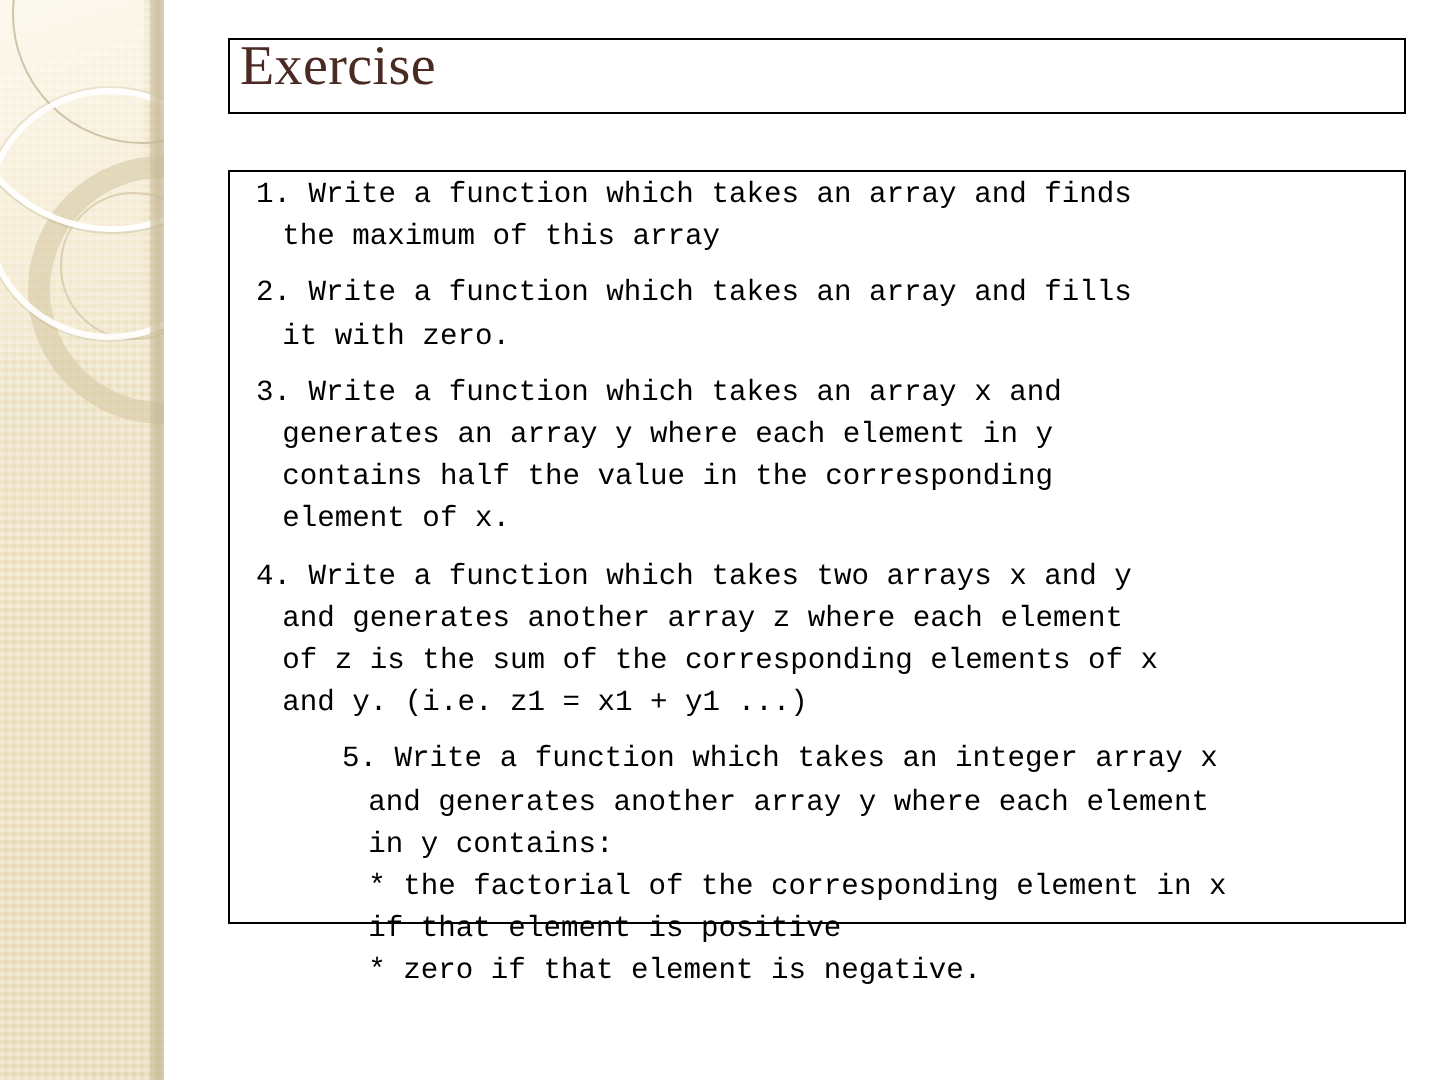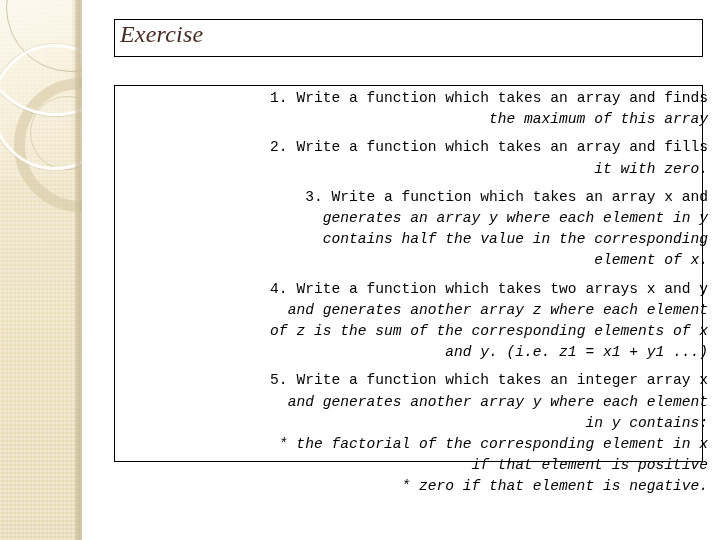--- a/index.html
+++ b/index.html
@@ -107,26 +107,25 @@
     height: 38px;
     box-sizing: border-box;
     border: 1px solid #000000;
     background: #ffffff;
   }
   #title-text {
     position: absolute;
     left: 5px;
     top: -3px;
     font-family: "Liberation Serif", "DejaVu Serif", serif;
-    font-size: 24px;
+    font-size: 28px;
     line-height: 34px;
     color: #4a2b24;
     white-space: nowrap;
     letter-spacing: 0.2px;
-    font-style: italic;
   }
 
   
   #content-box {
     position: absolute;
     left: 114px;
     top: 85px;
     width: 589px;
     height: 377px;
     box-sizing: border-box;
@@ -139,28 +138,27 @@
     position: absolute;
     left: 128px;
     top: 88px;
     width: 580px;
     font-family: "Liberation Mono", "DejaVu Sans Mono", monospace;
     font-size: 14.6px;
     line-height: 21.2px;
     color: #000000;
     white-space: pre;
     z-index: 3;
-    text-align: right;
   }
   .item {
     margin-bottom: 7px;
   }
   .item:last-child { margin-bottom: 0; margin-left: 43px; }
   .line { display: block; }
-  .line.cont { padding-left: 1.5ch; font-style: italic; }
+  .line.cont { padding-left: 1.5ch; }
 </style>
 </head>
 <body>
 
 <div id="slide">
 
   <div id="sidebar">
     <div id="sidebar-texture"></div>
     <div id="sidebar-light-panel"></div>
     <div class="ring" id="ring-tan-large"></div>

